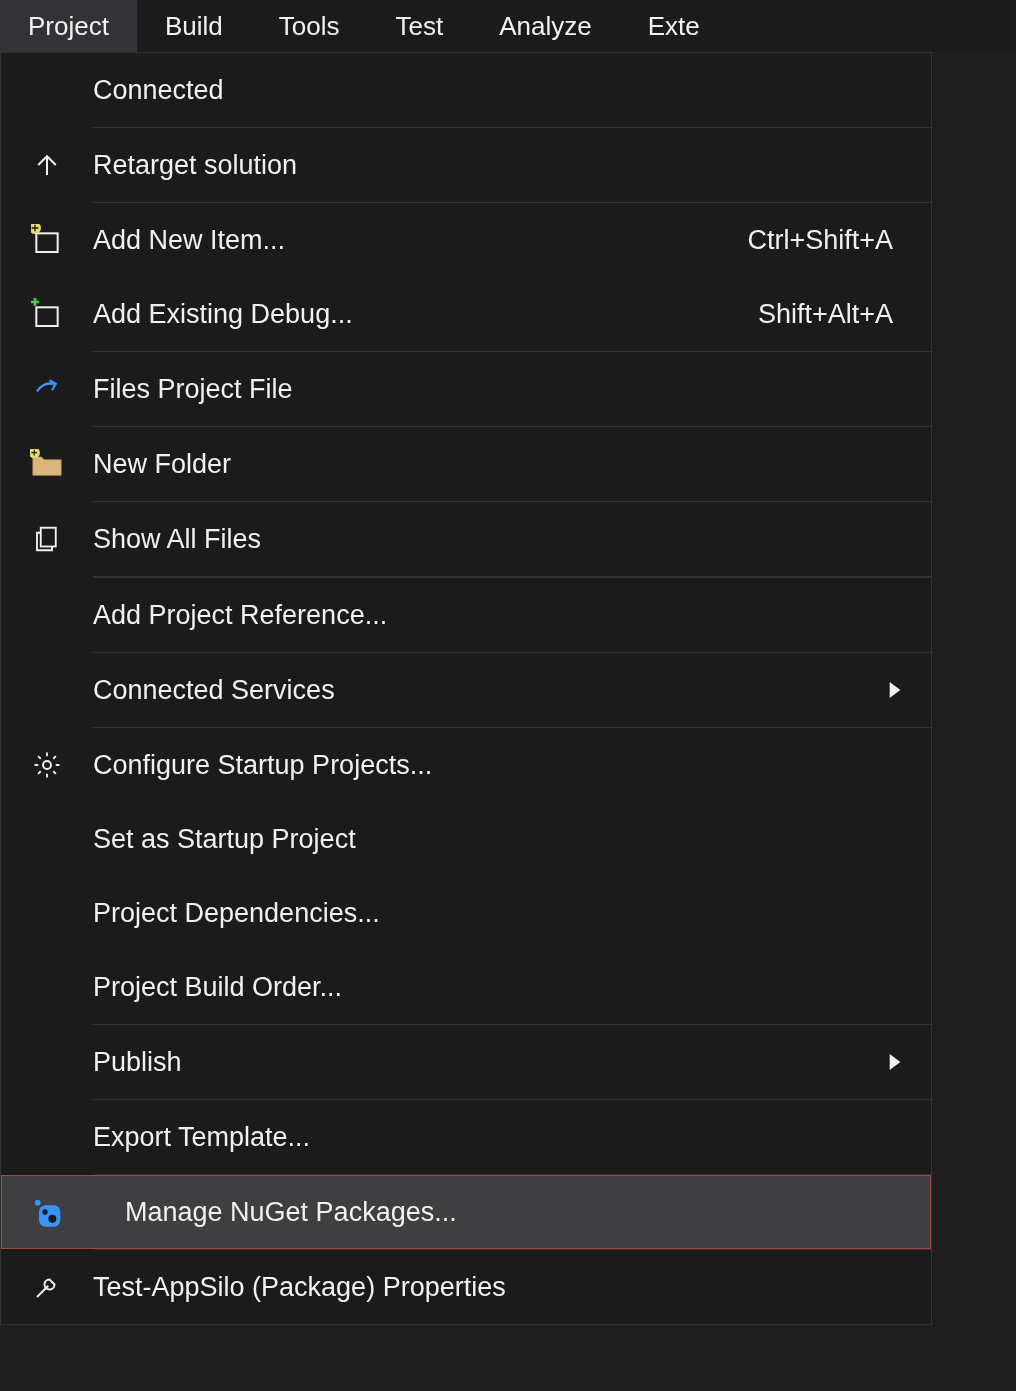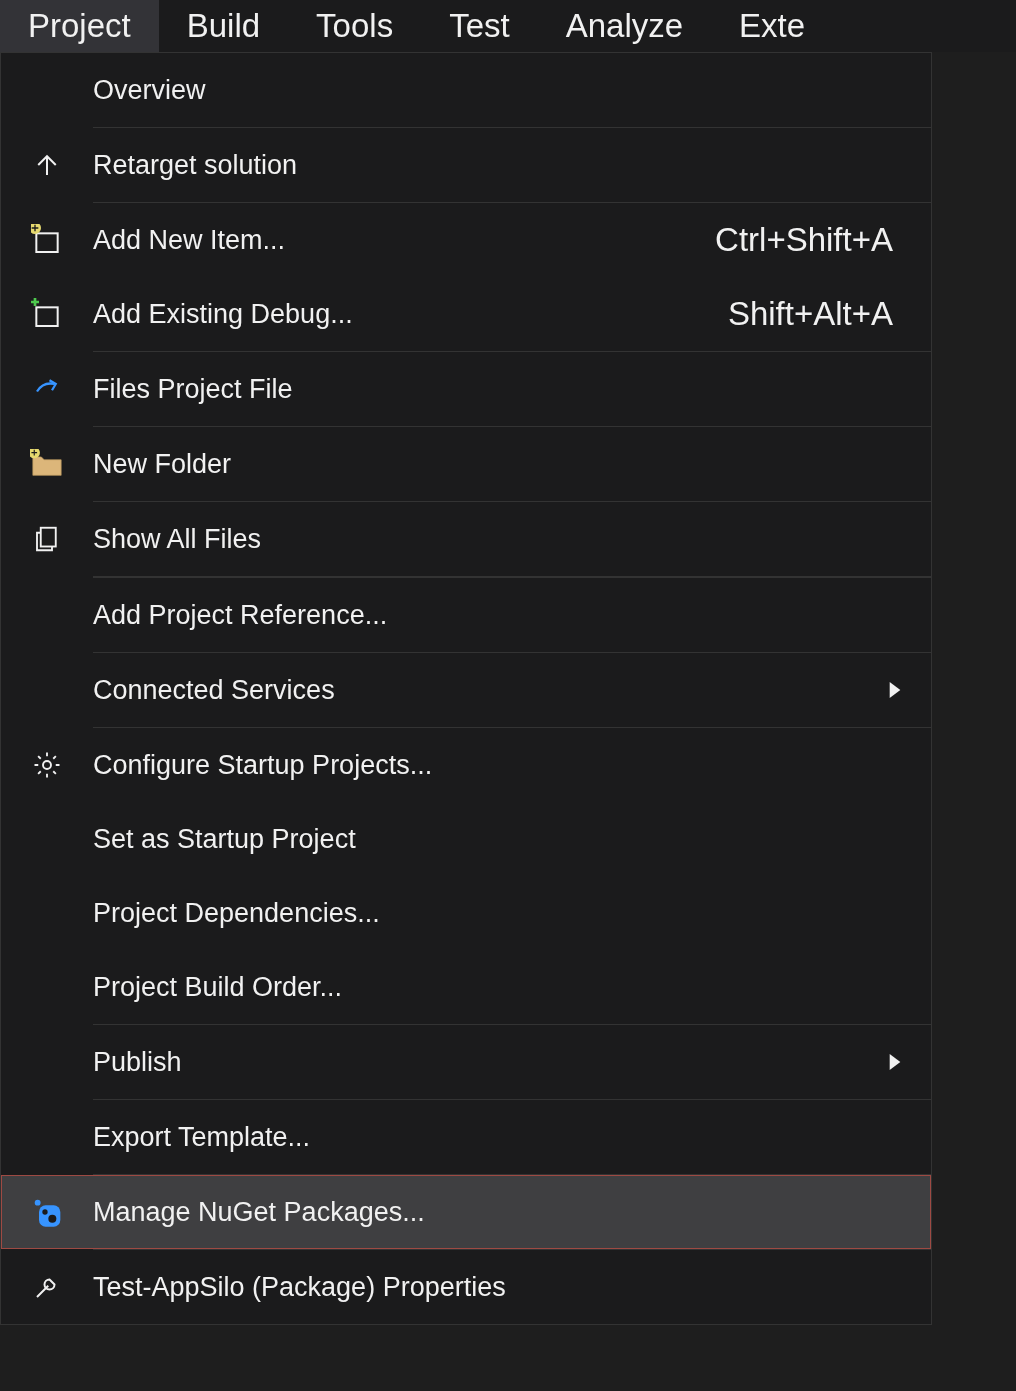--- a/index.html
+++ b/index.html
@@ -14,21 +14,21 @@
   .menubar {
     display: flex;
     background: #1b1b1c;
     height: 52px;
     align-items: stretch;
   }
   .menubar-item {
     display: flex;
     align-items: center;
     padding: 0 28px;
-    font-size: 33px;
+    font-size: 26px;
     color: #f1f1f1;
     cursor: default;
   }
   .menubar-item.active {
     background: #333337;
   }
   .dropdown {
     background: #1b1b1c;
     border: 1px solid #333333;
     width: 932px;
@@ -49,56 +49,57 @@
     align-items: center;
     justify-content: center;
     flex-shrink: 0;
   }
   .menu-item .label-slot {
     flex: 1;
     white-space: nowrap;
   }
   .menu-item .shortcut-slot {
     white-space: nowrap;
-    font-size: 33px;
+    font-size: 27px;
     padding-right: 16px;
   }
   .menu-item .sub-arrow {
     width: 20px;
     text-align: right;
   }
   .sep {
     height: 1px;
     background: #333333;
     margin-left: 92px;
   }
   .highlighted {
     background: #3f3f41;
     outline: 1.5px solid #9e4a43;
     outline-offset: -1px;
+    gap: 32px;
   }
   svg { display: block; }
 </style>
 </head>
 <body>
 
 <div class="menubar">
   <div class="menubar-item active">Project</div>
   <div class="menubar-item">Build</div>
   <div class="menubar-item">Tools</div>
   <div class="menubar-item">Test</div>
   <div class="menubar-item">Analyze</div>
   <div class="menubar-item">Exte</div>
 </div>
 
 <div class="dropdown">
 
   <div class="menu-item">
     <span class="icon-slot"></span>
-    <span class="label-slot">Overview</span>
+    <span class="label-slot">Connected</span>
   </div>
   <div class="sep"></div>
 
   <div class="menu-item">
     <span class="icon-slot">
       <svg width="30" height="30" viewBox="0 0 24 24" fill="none" stroke="#f1f1f1" stroke-width="1.6">
         <path d="M12 20 V5"></path>
           <path d="M5 12 L12 5 L19 12"></path>
       </svg>
     </span>

